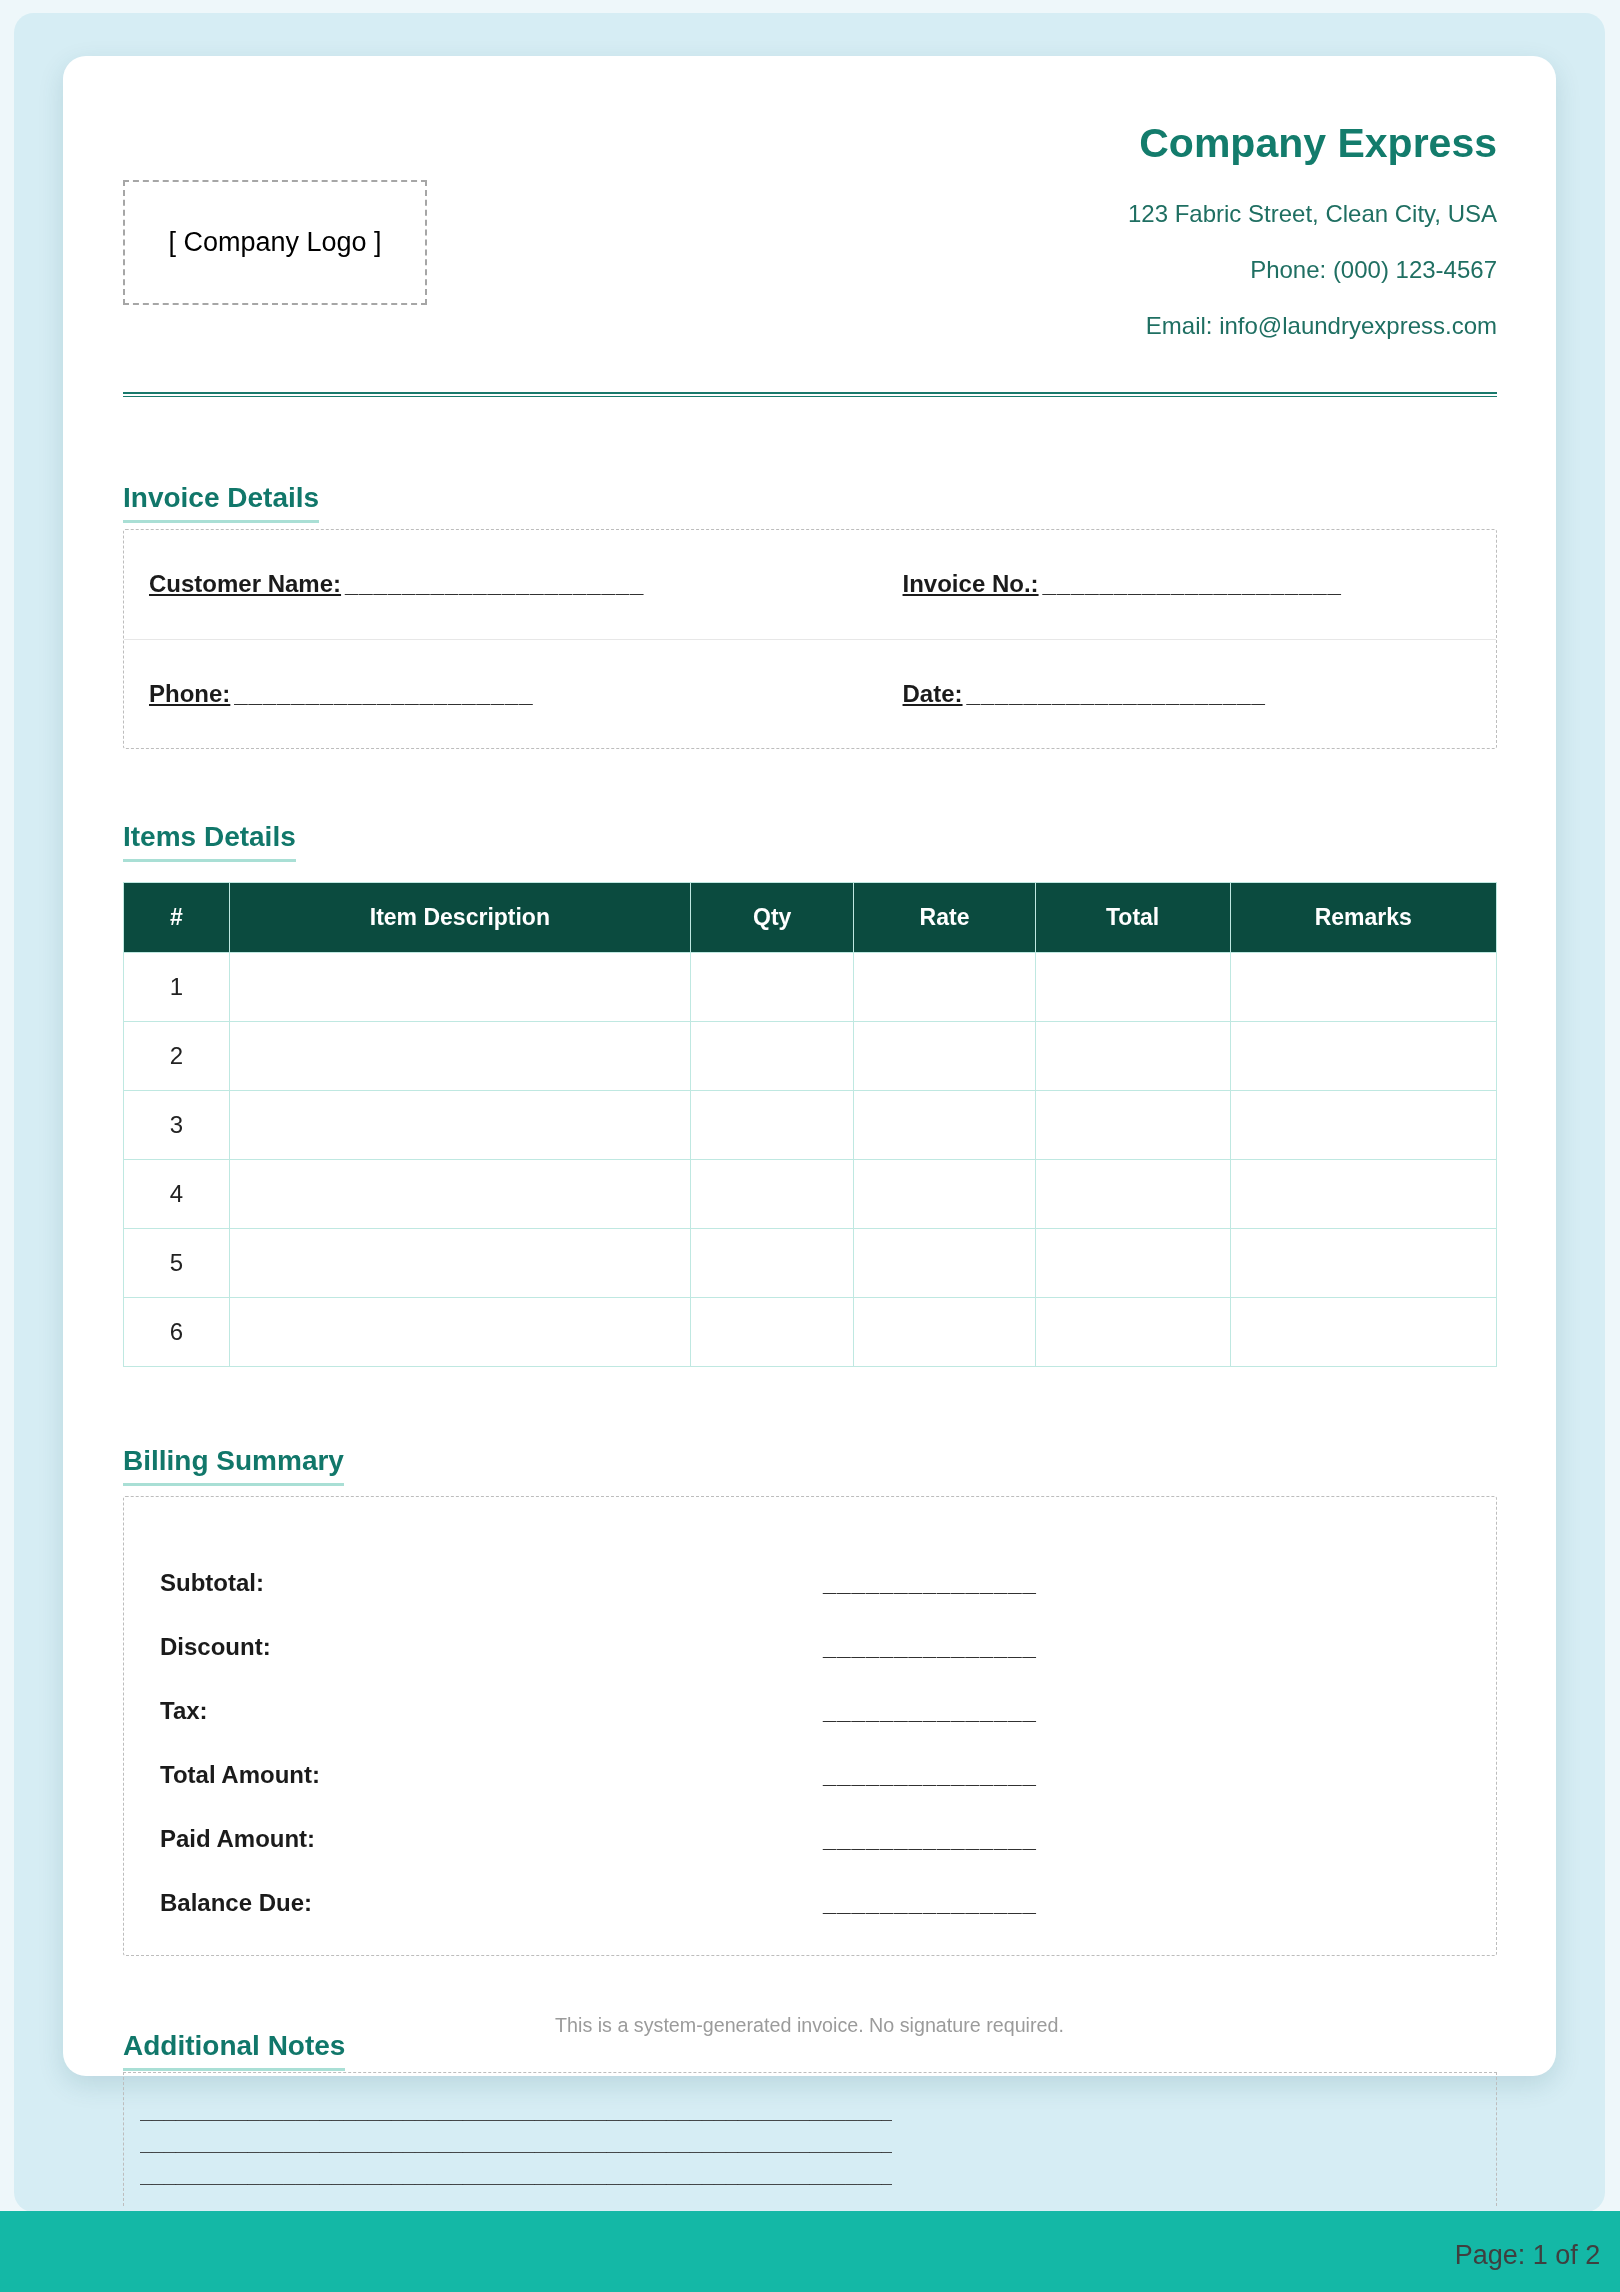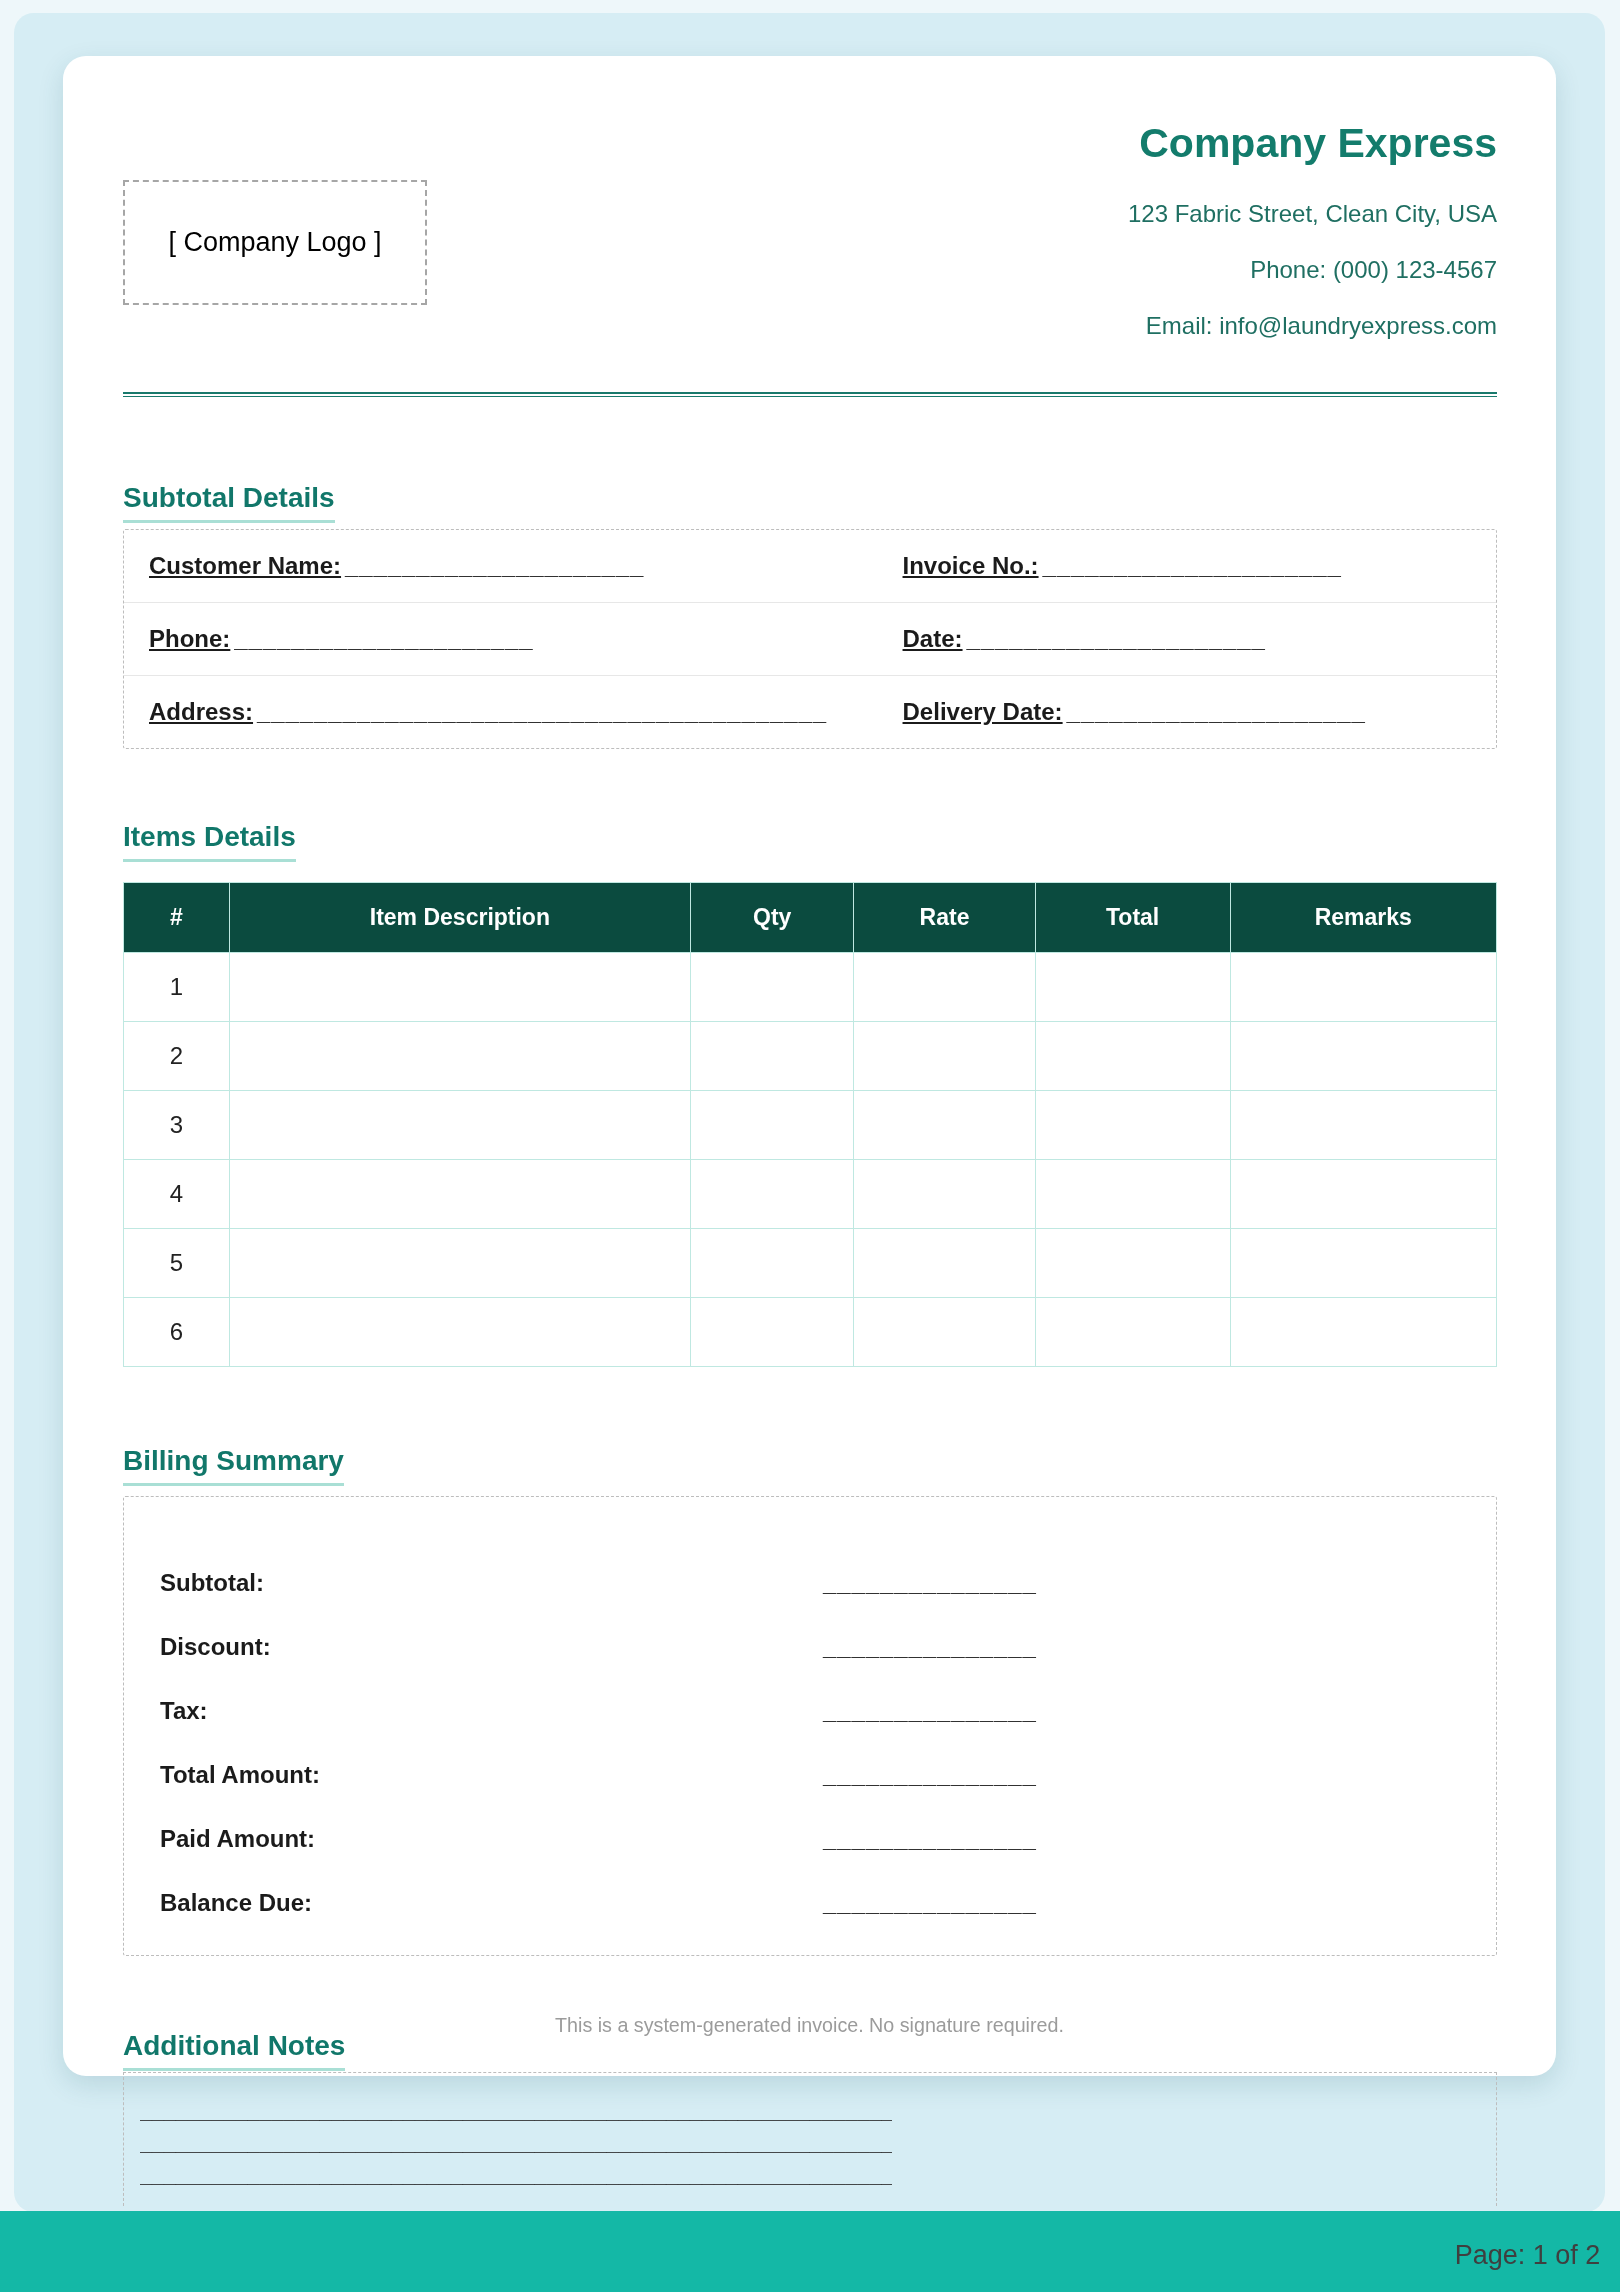--- a/index.html
+++ b/index.html
@@ -194,49 +194,39 @@
     <span>[ Company Logo ]</span>
   </div>
   <div class="company-info">
     <div class="company-name">Company Express</div>
     <div class="company-line">123 Fabric Street, Clean City, USA</div>
     <div class="company-line">Phone: (000) 123-4567</div>
     <div class="company-line">Email: info@laundryexpress.com</div>
   </div>
   <div class="header-divider"></div>
 
-  <div class="section-heading h-customer">Subtotal Details</div>
+  <div class="section-heading h-customer">Invoice Details</div>
   <div class="customer-box">
     <div class="customer-row">
       <div class="cell-left">
         <span class="field-label">Customer Name:</span>
         <span class="field-blank">_____________________</span>
       </div>
       <div class="cell-right">
         <span class="field-label">Invoice No.:</span>
         <span class="field-blank">_____________________</span>
       </div>
     </div>
     <div class="customer-row">
       <div class="cell-left">
         <span class="field-label">Phone:</span>
         <span class="field-blank">_____________________</span>
       </div>
       <div class="cell-right">
         <span class="field-label">Date:</span>
-        <span class="field-blank">_____________________</span>
-      </div>
-    </div>
-    <div class="customer-row">
-      <div class="cell-left">
-        <span class="field-label">Address:</span>
-        <span class="field-blank">________________________________________</span>
-      </div>
-      <div class="cell-right">
-        <span class="field-label">Delivery Date:</span>
         <span class="field-blank">_____________________</span>
       </div>
     </div>
   </div>
 
   <div class="section-heading h-items">Items Details</div>
   <table class="items-table">
     <colgroup>
       <col class="col-num">
         <col class="col-desc">

